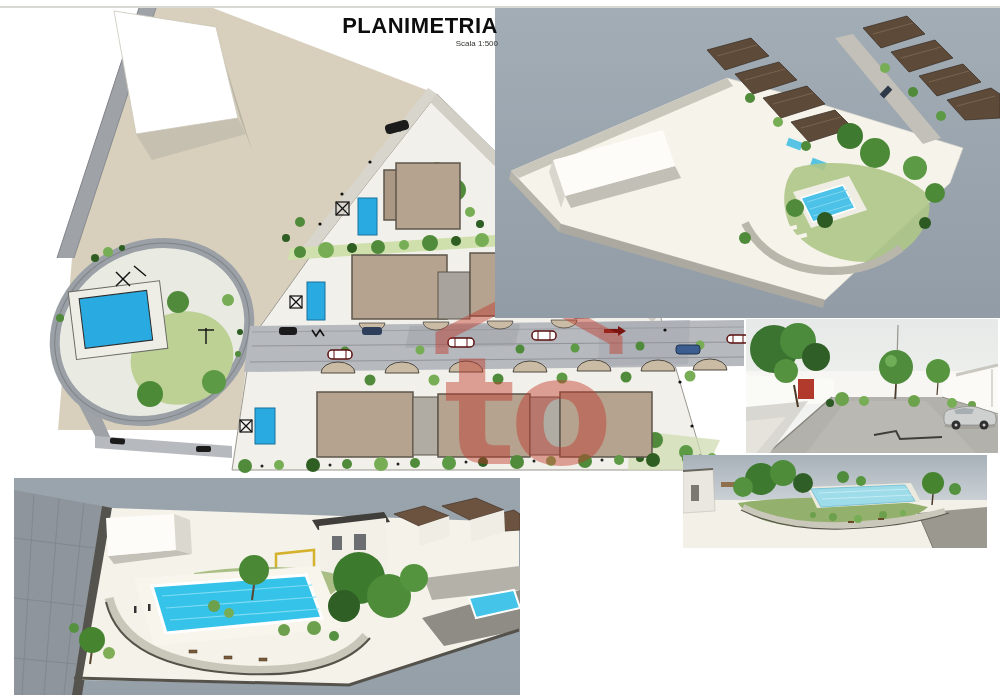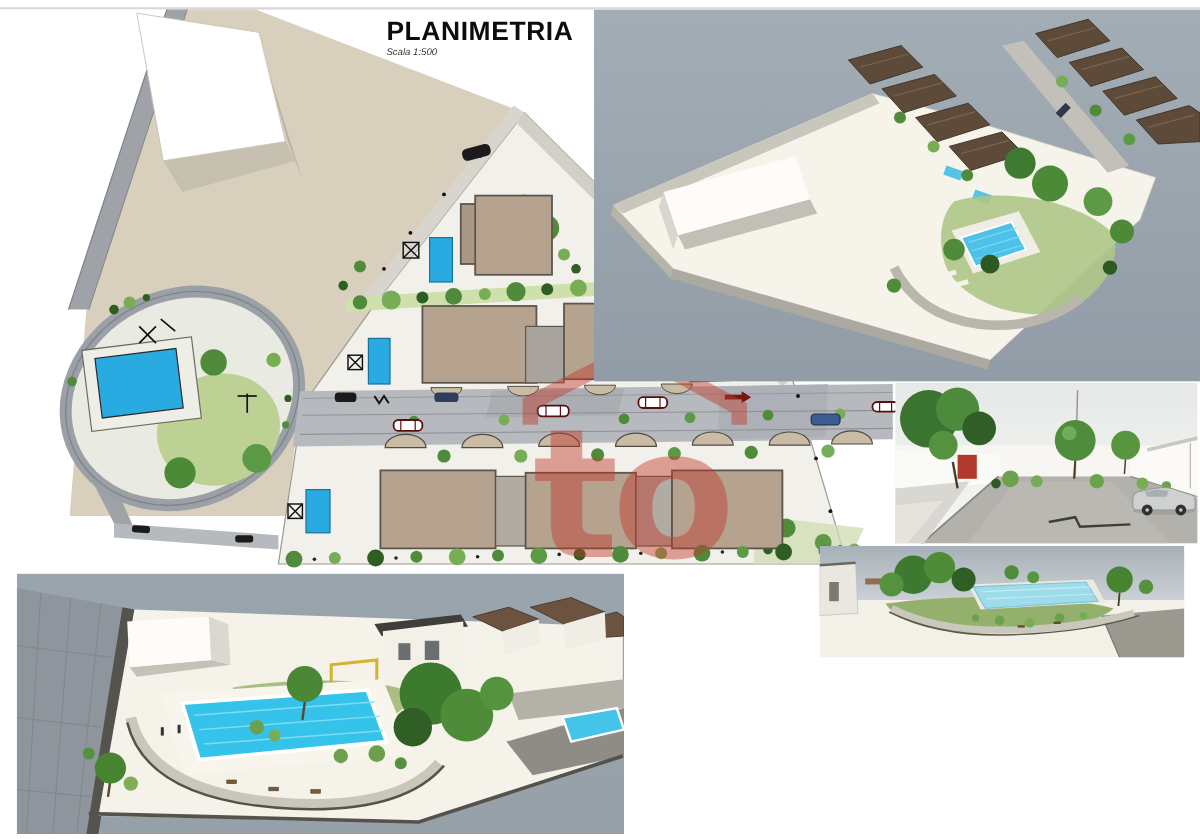--- a/index.html
+++ b/index.html
@@ -1,23 +1,23 @@
 <!DOCTYPE html>
 <html><head>
 <meta charset="utf-8">
 <style>
   html,body{margin:0;padding:0;background:#ffffff;}
   #page{
     position:relative;width:1000px;height:699px;background:#ffffff;overflow:hidden;
     font-family:"Liberation Sans", sans-serif;
   }
   #top-rule{position:absolute;left:0;top:6px;width:1000px;height:2px;background:#d8d8d4;}
-  #title-block{position:absolute;left:322px;top:14px;width:176px;text-align:left;z-index:5;}
+  #title-block{position:absolute;left:322px;top:14px;width:176px;text-align:right;z-index:5;}
   #plan-title{font-weight:bold;font-size:22px;letter-spacing:.5px;color:#0d0d0d;line-height:1.1;}
-  #plan-scale{font-size:8px;color:#33332f;margin-top:1px;font-style:italic;}
+  #plan-scale{font-size:8px;color:#33332f;margin-top:1px;}
   .panel{position:absolute;display:block;}
   svg{display:block;}
 </style>
 </head>
 <body>
 
 <div id="page">
 
   <div id="top-rule"></div>
 

